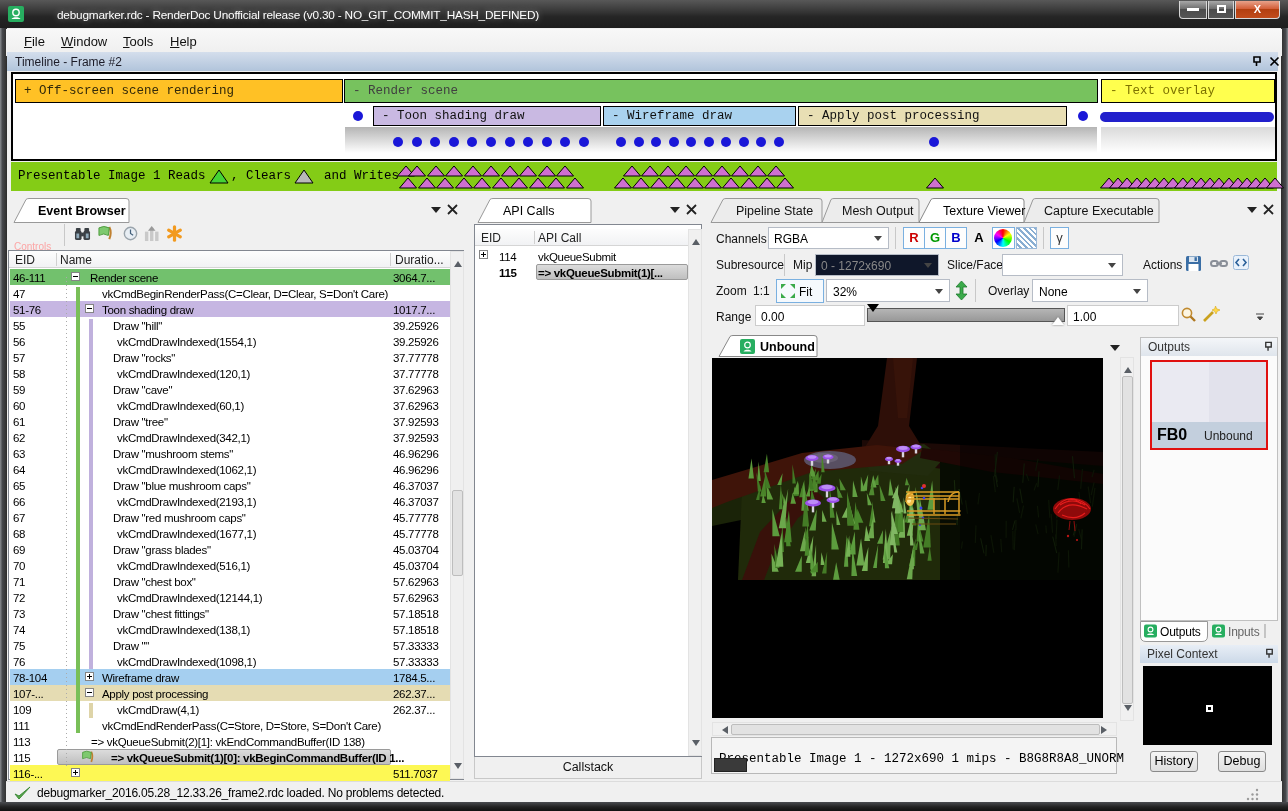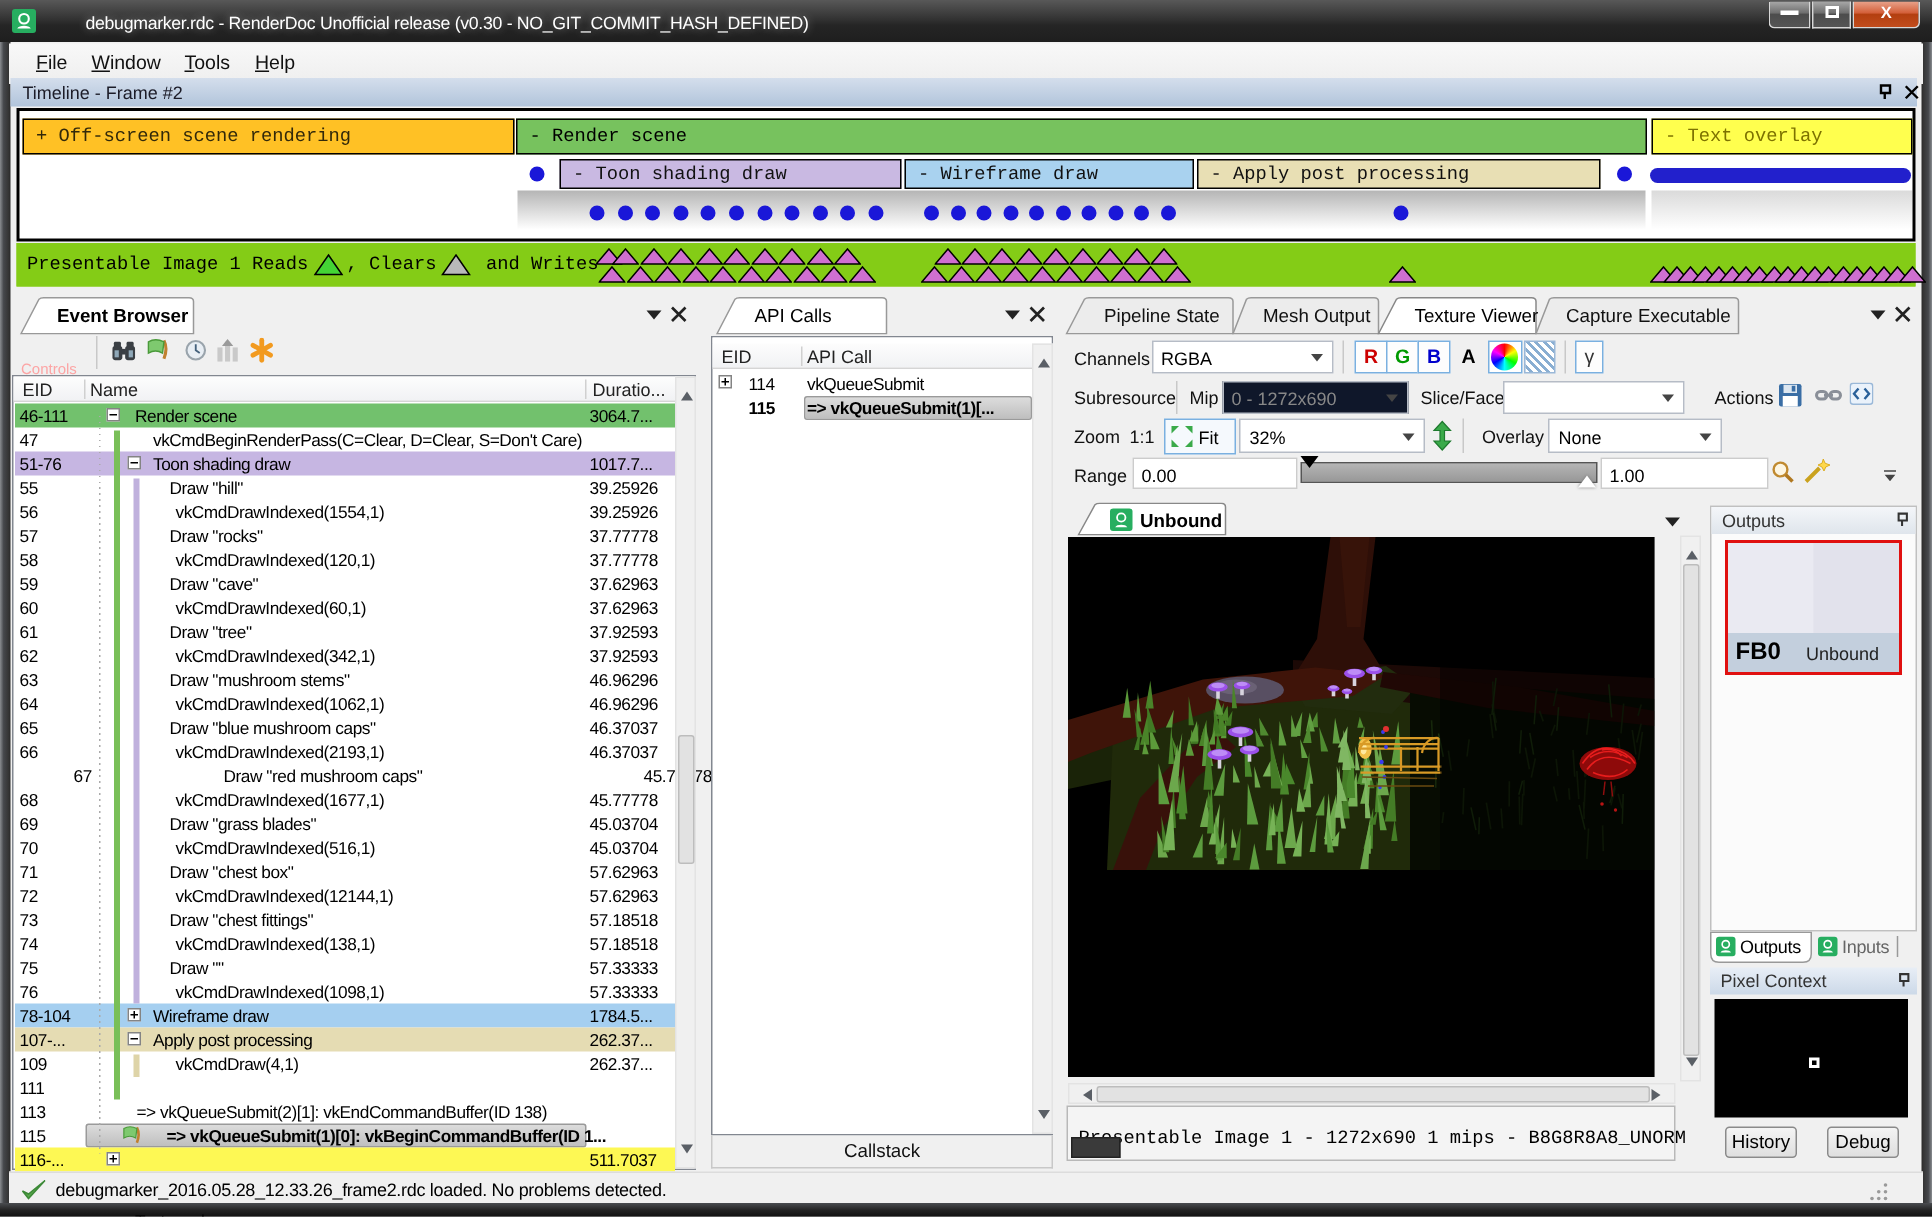--- a/index.html
+++ b/index.html
@@ -70,21 +70,21 @@
       <path d="M3 1h6v5H3z M5.5 6v4" stroke="#000" stroke-width="1.6" fill="none"></path>
     </svg>
  <svg class="abs" style="left:1262px;top:4px;" width="11" height="11" viewBox="0 0 11 11">
       <path d="M1.5 1.5l8 8M9.5 1.5l-8 8" stroke="#000" stroke-width="1.6"></path>
     </svg>
 </div>
 <div class="abs" id="tl-box">
   <div class="shadow2" style="left:332px;width:752px;"></div>
   <div class="shadow2" style="left:1088px;width:174px;opacity:.5;"></div>
   <div class="bar1 mono" style="left:2px;width:328px;background:#ffc125;color:#32290a;">+ Off-screen scene rendering</div>
-  <div class="bar1 mono" style="left:331px;width:754px;background:#77c25e;color:#000000;">- Render scene</div>
+  <div class="bar1 mono" style="left:331px;width:754px;background:#77c25e;color:#404040;">- Render scene</div>
   <div class="bar1 mono" style="left:1088px;width:174px;background:#ffff4e;color:#7d7200;">- Text overlay</div>
   <div class="dot" style="left:340px;top:37px;"></div>
   <div class="bar2 mono" style="left:360px;width:228px;background:#c9b9e2;color:#111;">- Toon shading draw</div>
   <div class="bar2 mono" style="left:590px;width:193px;background:#a9d2ef;color:#111;">- Wireframe draw</div>
   <div class="bar2 mono" style="left:785px;width:269px;background:#e8dfb4;color:#111;">- Apply post processing</div>
   <div class="dot" style="left:1065px;top:37px;"></div>
   <div class="abs" style="left:1087px;top:38px;width:174px;height:10px;border-radius:5px;background:#2220cc;"></div>
   <div id="dots1">
       <div class="dot" style="left:380px;top:63px;"></div>
       <div class="dot" style="left:398.6px;top:63px;"></div>
@@ -423,21 +423,21 @@
         <div class="row" style="top:226px;width:440px;">
           <span class="abs" style="left:3px;top:1px;font-weight:normal;">65</span>
           <span class="abs" style="left:103px;top:1px;">Draw "blue mushroom caps"</span>
           <span class="abs" style="left:383px;top:1px;font-weight:normal;">46.37037</span>
         </div>
         <div class="row" style="top:242px;width:440px;">
           <span class="abs" style="left:3px;top:1px;font-weight:normal;">66</span>
           <span class="abs" style="left:107px;top:1px;">vkCmdDrawIndexed(2193,1)</span>
           <span class="abs" style="left:383px;top:1px;font-weight:normal;">46.37037</span>
         </div>
-        <div class="row" style="top:258px;width:369px;margin-left:36px;">
+        <div class="row" style="top:258px;width:369px;">
           <span class="abs" style="left:3px;top:1px;font-weight:normal;">67</span>
           <span class="abs" style="left:103px;top:1px;">Draw "red mushroom caps"</span>
           <span class="abs" style="left:383px;top:1px;font-weight:normal;">45.77778</span>
         </div>
         <div class="row" style="top:274px;width:440px;">
           <span class="abs" style="left:3px;top:1px;font-weight:normal;">68</span>
           <span class="abs" style="left:107px;top:1px;">vkCmdDrawIndexed(1677,1)</span>
           <span class="abs" style="left:383px;top:1px;font-weight:normal;">45.77778</span>
         </div>
         <div class="row" style="top:290px;width:440px;">
@@ -495,20 +495,21 @@
         </div>
         <span class="abs" style="left:76px;top:437px;width:9px;height:9px;border:1px solid #848484;background:#fff;"></span>
         <span class="abs" style="left:78px;top:441px;width:5px;height:1px;background:#000;"></span>
         <div class="row" style="top:450px;width:440px;">
           <span class="abs" style="left:3px;top:1px;font-weight:normal;">109</span>
           <span class="abs" style="left:107px;top:1px;">vkCmdDraw(4,1)</span>
           <span class="abs" style="left:383px;top:1px;font-weight:normal;">262.37...</span>
         </div>
         <div class="row" style="top:466px;width:440px;">
           <span class="abs" style="left:3px;top:1px;font-weight:normal;">111</span>
+          <span class="abs" style="left:92px;top:1px;">vkCmdEndRenderPass(C=Store, D=Store, S=Don't Care)</span>
         </div>
         <div class="row" style="top:482px;width:440px;">
           <span class="abs" style="left:3px;top:1px;font-weight:normal;">113</span>
           <span class="abs" style="left:81px;top:1px;">=&gt; vkQueueSubmit(2)[1]: vkEndCommandBuffer(ID 138)</span>
         </div>
         <div class="row" style="top:498px;width:440px;font-weight:bold;">
           <span class="abs" style="left:47px;top:0;width:334px;height:16px;background:linear-gradient(#dcdcdc,#bfbfbf);border:1px solid #9a9a9a;border-radius:2px;"></span>
           <span class="abs" style="left:3px;top:1px;font-weight:normal;">115</span>
           <span class="abs" style="left:101px;top:1px;">=&gt; vkQueueSubmit(1)[0]: vkBeginCommandBuffer(ID 1...</span>
         </div>

